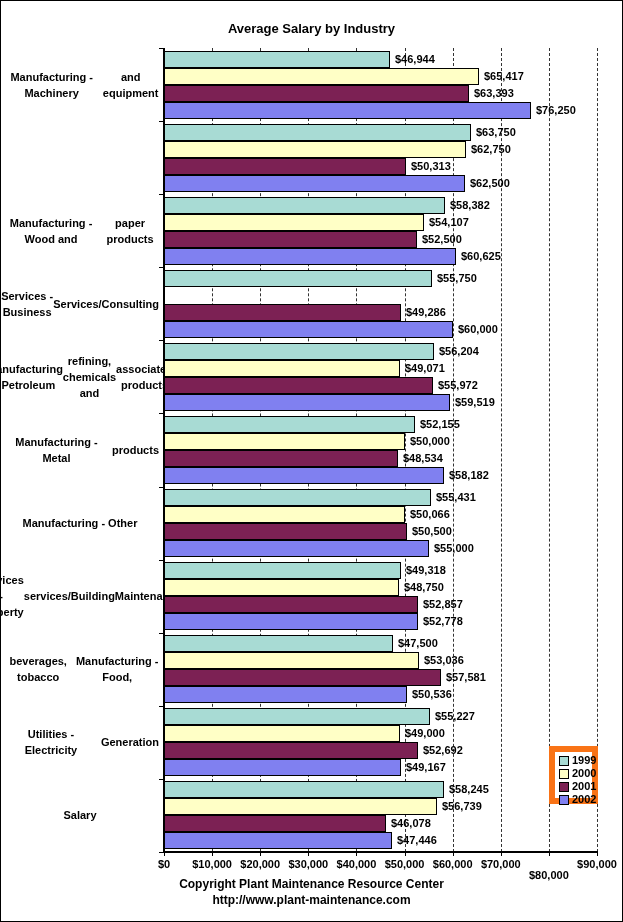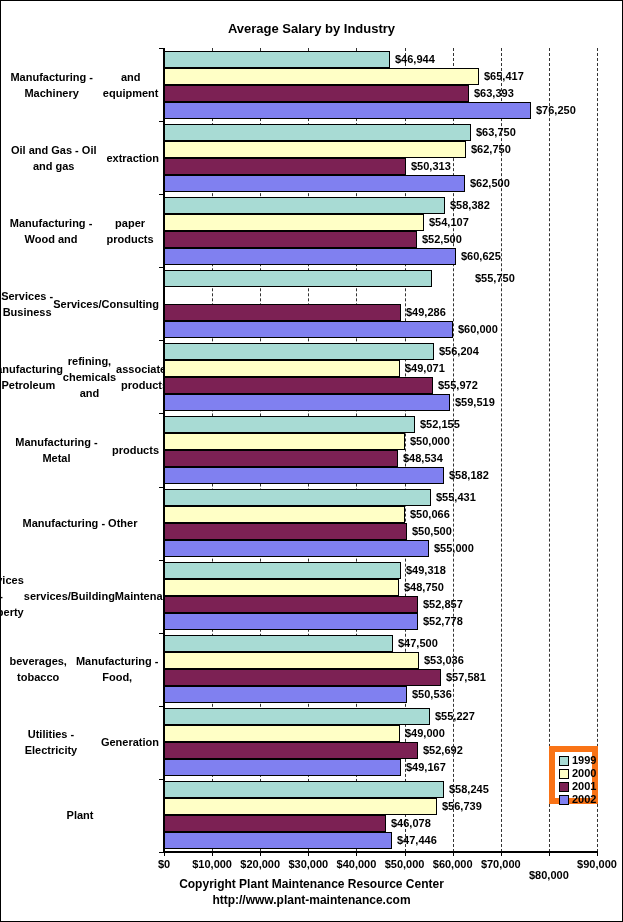--- a/index.html
+++ b/index.html
@@ -122,24 +122,20 @@
       <div>and equipment</div>
     </div>
     <div class="bar" style="left: 163px; top: 50px; width: 226px; height: 17px; background: rgb(168, 219, 212);"></div>
     <div class="bar-label" style="left: 394px; top: 51px;">$46,944</div>
     <div class="bar" style="left: 163px; top: 67px; width: 315px; height: 17px; background: rgb(255, 255, 198);"></div>
     <div class="bar-label" style="left: 483px; top: 68px;">$65,417</div>
     <div class="bar" style="left: 163px; top: 84px; width: 305px; height: 17px; background: rgb(124, 33, 84);"></div>
     <div class="bar-label" style="left: 473px; top: 85px;">$63,393</div>
     <div class="bar" style="left: 163px; top: 101px; width: 367px; height: 17px; background: rgb(128, 128, 240);"></div>
     <div class="bar-label" style="left: 535px; top: 102px;">$76,250</div>
-    <div class="cat-label" style="top: 120.091px; height: 73.0909px;">
-      <div>Oil and Gas - Oil and gas</div>
-      <div>extraction</div>
-    </div>
     <div class="bar" style="left: 163px; top: 123px; width: 307px; height: 17px; background: rgb(168, 219, 212);"></div>
     <div class="bar-label" style="left: 475px; top: 124px;">$63,750</div>
     <div class="bar" style="left: 163px; top: 140px; width: 302px; height: 17px; background: rgb(255, 255, 198);"></div>
     <div class="bar-label" style="left: 470px; top: 141px;">$62,750</div>
     <div class="bar" style="left: 163px; top: 157px; width: 242px; height: 17px; background: rgb(124, 33, 84);"></div>
     <div class="bar-label" style="left: 410px; top: 158px;">$50,313</div>
     <div class="bar" style="left: 163px; top: 174px; width: 301px; height: 17px; background: rgb(128, 128, 240);"></div>
     <div class="bar-label" style="left: 469px; top: 175px;">$62,500</div>
     <div class="cat-label" style="top: 193.182px; height: 73.0909px;">
       <div>Manufacturing - Wood and</div>
@@ -151,21 +147,21 @@
     <div class="bar-label" style="left: 428px; top: 214px;">$54,107</div>
     <div class="bar" style="left: 163px; top: 230px; width: 253px; height: 17px; background: rgb(124, 33, 84);"></div>
     <div class="bar-label" style="left: 421px; top: 231px;">$52,500</div>
     <div class="bar" style="left: 163px; top: 247px; width: 292px; height: 17px; background: rgb(128, 128, 240);"></div>
     <div class="bar-label" style="left: 460px; top: 248px;">$60,625</div>
     <div class="cat-label" style="top: 266.273px; height: 73.0909px;">
       <div>Services - Business</div>
       <div>Services/Consulting</div>
     </div>
     <div class="bar" style="left: 163px; top: 269px; width: 268px; height: 17px; background: rgb(168, 219, 212);"></div>
-    <div class="bar-label" style="left: 436px; top: 270px; margin-left: 38px;">$55,750</div>
+    <div class="bar-label" style="left: 436px; top: 270px;">$55,750</div>
     <div class="bar" style="left: 163px; top: 303px; width: 237px; height: 17px; background: rgb(124, 33, 84);"></div>
     <div class="bar-label" style="left: 405px; top: 304px;">$49,286</div>
     <div class="bar" style="left: 163px; top: 320px; width: 289px; height: 17px; background: rgb(128, 128, 240);"></div>
     <div class="bar-label" style="left: 457px; top: 321px;">$60,000</div>
     <div class="cat-label" style="top: 339.364px; height: 73.0909px;">
       <div>Manufacturing - Petroleum</div>
       <div>refining, chemicals and</div>
       <div>associated products</div>
     </div>
     <div class="bar" style="left: 163px; top: 342px; width: 270px; height: 17px; background: rgb(168, 219, 212);"></div>
@@ -230,21 +226,21 @@
     </div>
     <div class="bar" style="left: 163px; top: 707px; width: 266px; height: 17px; background: rgb(168, 219, 212);"></div>
     <div class="bar-label" style="left: 434px; top: 708px;">$55,227</div>
     <div class="bar" style="left: 163px; top: 724px; width: 236px; height: 17px; background: rgb(255, 255, 198);"></div>
     <div class="bar-label" style="left: 404px; top: 725px;">$49,000</div>
     <div class="bar" style="left: 163px; top: 741px; width: 254px; height: 17px; background: rgb(124, 33, 84);"></div>
     <div class="bar-label" style="left: 422px; top: 742px;">$52,692</div>
     <div class="bar" style="left: 163px; top: 758px; width: 237px; height: 17px; background: rgb(128, 128, 240);"></div>
     <div class="bar-label" style="left: 405px; top: 759px;">$49,167</div>
     <div class="cat-label" style="top: 777.909px; height: 73.0909px;">
-      <div>Plant</div>
+      <div>Salary</div>
     </div>
     <div class="bar" style="left: 163px; top: 780px; width: 280px; height: 17px; background: rgb(168, 219, 212);"></div>
     <div class="bar-label" style="left: 448px; top: 781px;">$58,245</div>
     <div class="bar" style="left: 163px; top: 797px; width: 273px; height: 17px; background: rgb(255, 255, 198);"></div>
     <div class="bar-label" style="left: 441px; top: 798px;">$56,739</div>
     <div class="bar" style="left: 163px; top: 814px; width: 222px; height: 17px; background: rgb(124, 33, 84);"></div>
     <div class="bar-label" style="left: 390px; top: 815px;">$46,078</div>
     <div class="bar" style="left: 163px; top: 831px; width: 228px; height: 17px; background: rgb(128, 128, 240);"></div>
     <div class="bar-label" style="left: 396px; top: 832px;">$47,446</div>
   </div>

